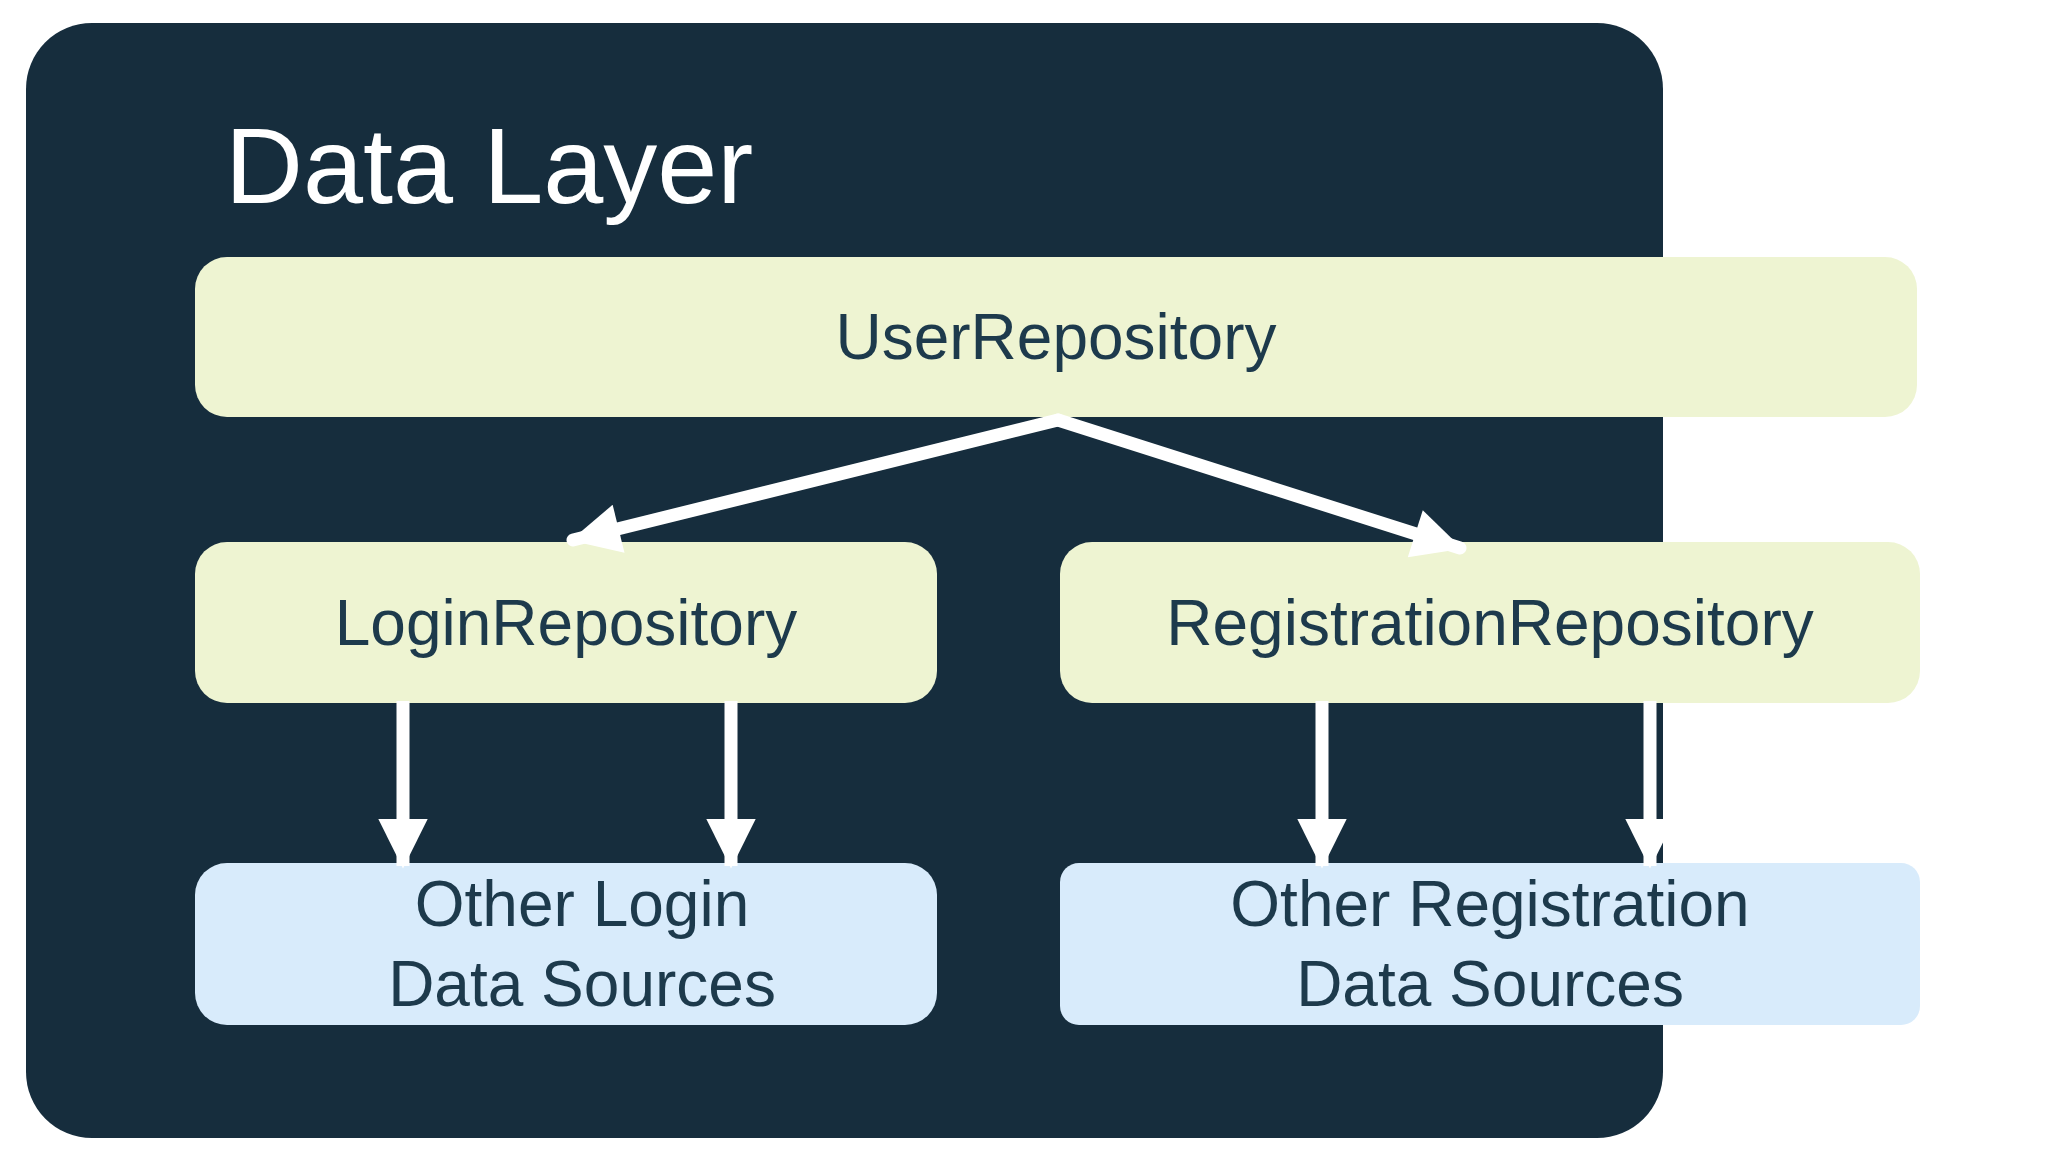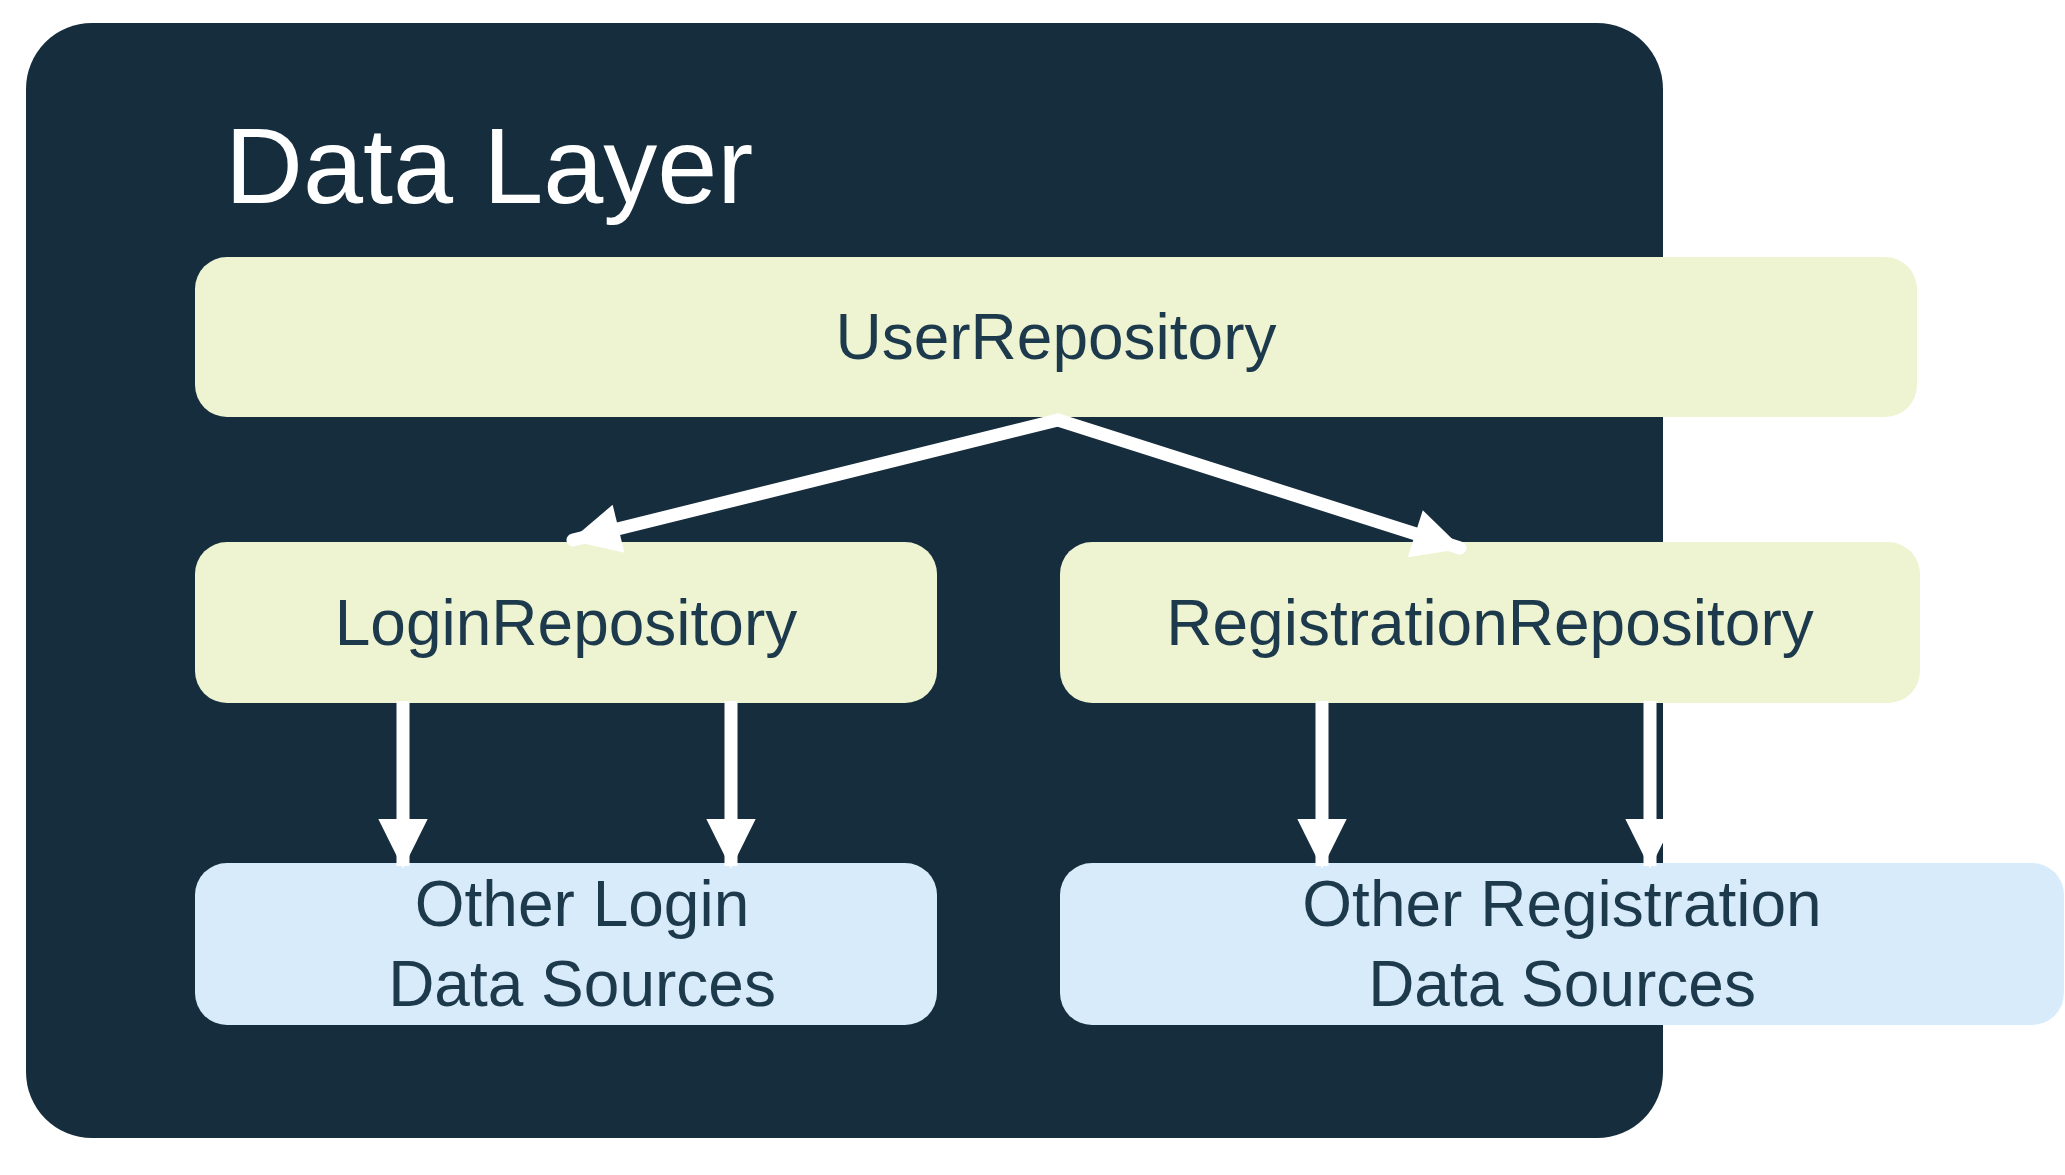--- a/index.html
+++ b/index.html
@@ -57,21 +57,21 @@
     white-space: nowrap;
     z-index: 1;
   }
   .node.repo { background: var(--repository-box); align-items: center; }
   .node.source { background: var(--data-source-box); }
 
   .node-user          { left: 195px;  top: 257px; width: 1722px; height: 160px; }
   .node-login         { left: 195px;  top: 542px; width: 742px;  height: 161px; }
   .node-registration  { left: 1060px; top: 542px; width: 860px;  height: 161px; }
   .node-login-src     { left: 195px;  top: 863px; width: 742px;  height: 162px; padding-left: 32px; }
-  .node-reg-src       { left: 1060px; top: 863px; width: 1004px;  height: 162px; }
+  .node-reg-src       { left: 1060px; top: 863px; width: 860px;  height: 162px; border-radius: 19px; }
 
   .arrows {
     position: absolute;
     left: 0;
     top: 0;
     width: 2065px;
     height: 1175px;
     z-index: 2;
     pointer-events: none;
   }

